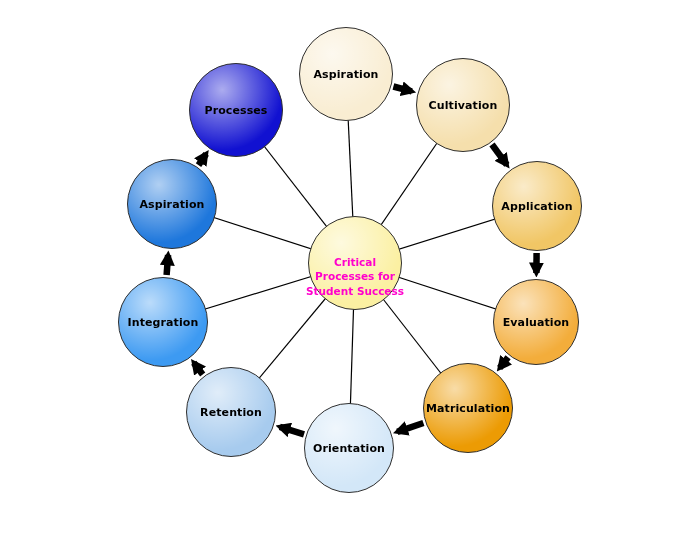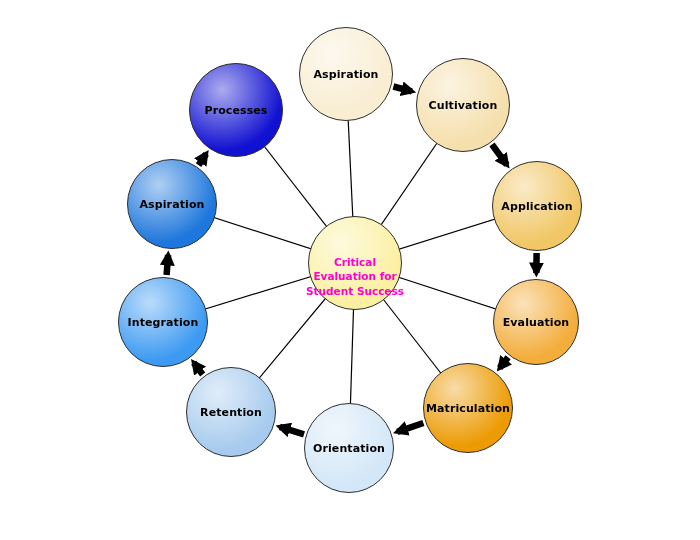--- a/index.html
+++ b/index.html
@@ -45,21 +45,21 @@
     <line x1="355" y1="263" x2="349" y2="448"></line>
     <line x1="355" y1="263" x2="231" y2="412"></line>
     <line x1="355" y1="263" x2="163" y2="322"></line>
     <line x1="355" y1="263" x2="172" y2="204"></line>
     <line x1="355" y1="263" x2="236" y2="110"></line>
   </svg>
 
   <div class="node ncenter" style="background-color: rgb(251, 240, 162);">
     <div class="center-label" style="color: rgb(255, 0, 204);">
       <div>Critical</div>
-      <div>Evaluation for</div>
+      <div>Processes for</div>
       <div>Student Success</div>
     </div>
   </div>
 
   <div class="node n0" style="background-color: rgb(249, 237, 210);">
     <span class="label">Aspiration</span>
   </div>
   <div class="node n1" style="background-color: rgb(245, 223, 172);">
     <span class="label">Cultivation</span>
   </div>

